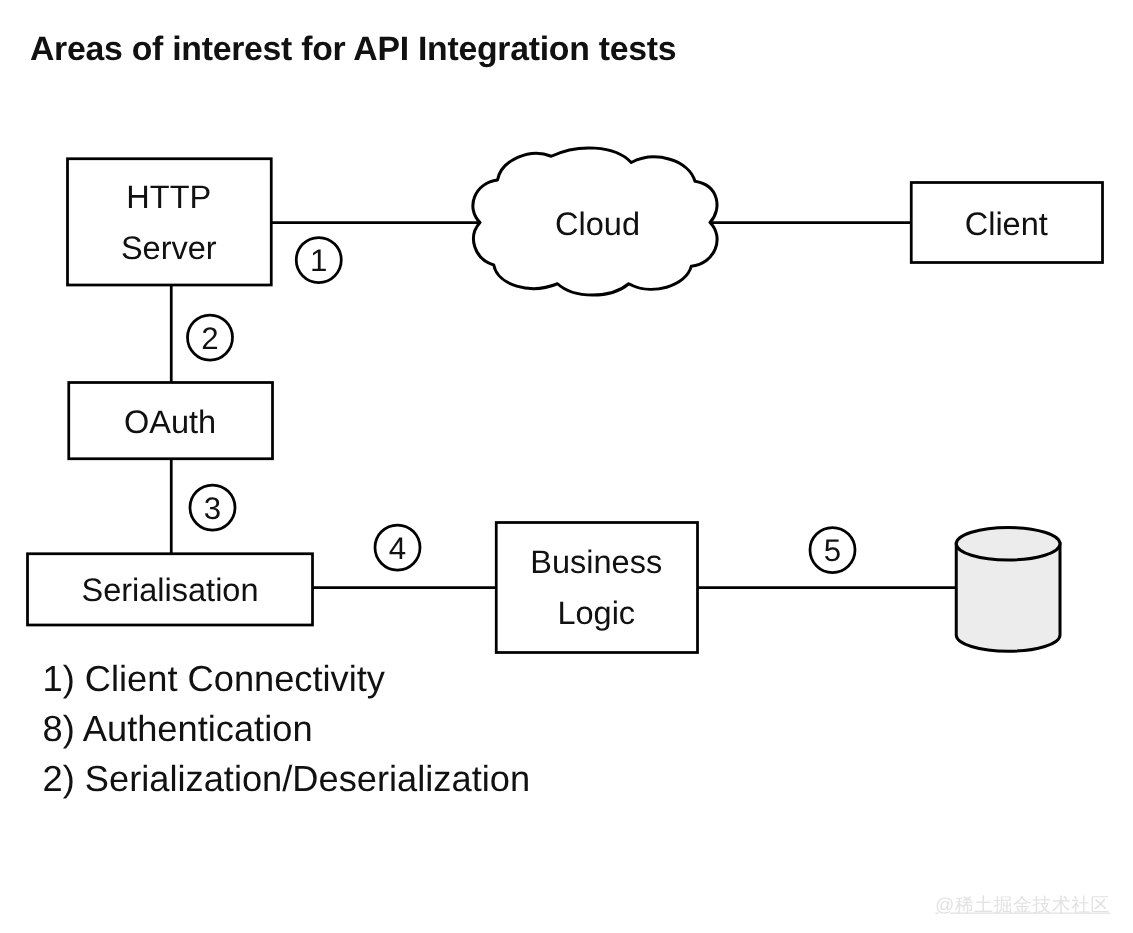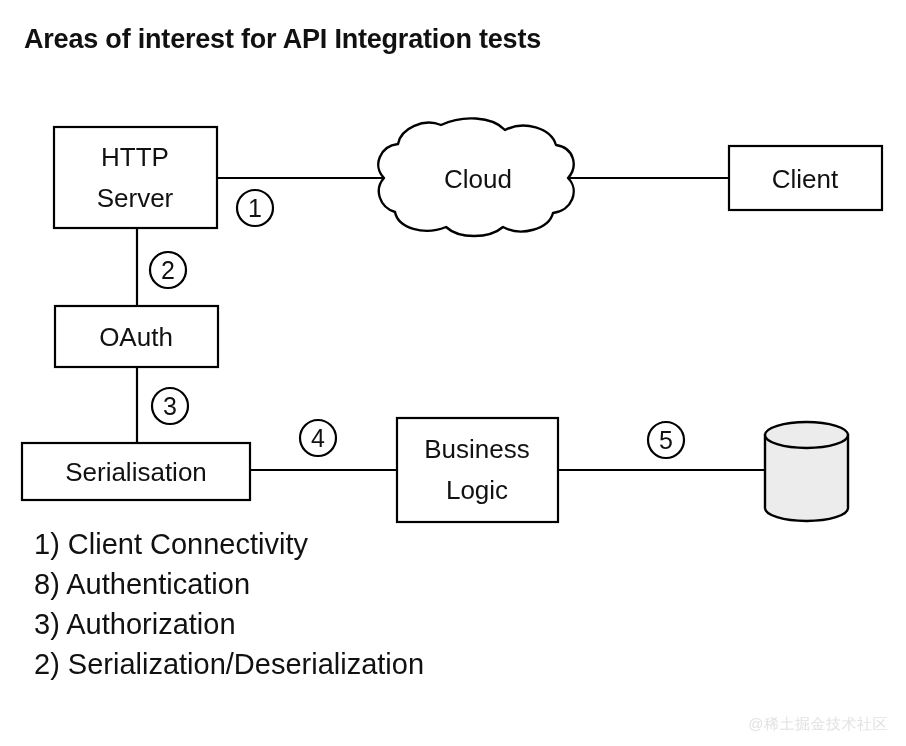--- a/index.html
+++ b/index.html
@@ -47,20 +47,21 @@
     white-space: nowrap;
   }
   #watermark {
     position: absolute;
     right: 18px;
     bottom: 12px;
     font-size: 15px;
     color: #e2e2e2;
     letter-spacing: 0.5px;
     white-space: nowrap;
+    text-decoration: underline;
   }
   .node-label {
     font-size: 26px;
     fill: #111111;
     font-family: "Liberation Sans", sans-serif;
   }
   .circle-num {
     font-size: 25px;
     fill: #111111;
     font-family: "Liberation Sans", sans-serif;
@@ -148,17 +149,16 @@
   <g>
     <circle cx="666" cy="440" r="18" fill="#ffffff" stroke="#000000" stroke-width="2.2"></circle>
     <text class="circle-num" x="666" y="449" text-anchor="middle">5</text>
   </g>
 
 </svg>
 
 <div class="legend-list">
   <div class="legend-item">1) Client Connectivity</div>
   <div class="legend-item">8) Authentication</div>
-  <div class="legend-item">3) Authorization</div>
   <div class="legend-item">2) Serialization/Deserialization</div>
 </div>
 
 <div id="watermark">@稀土掘金技术社区</div>
 
 </body></html>

